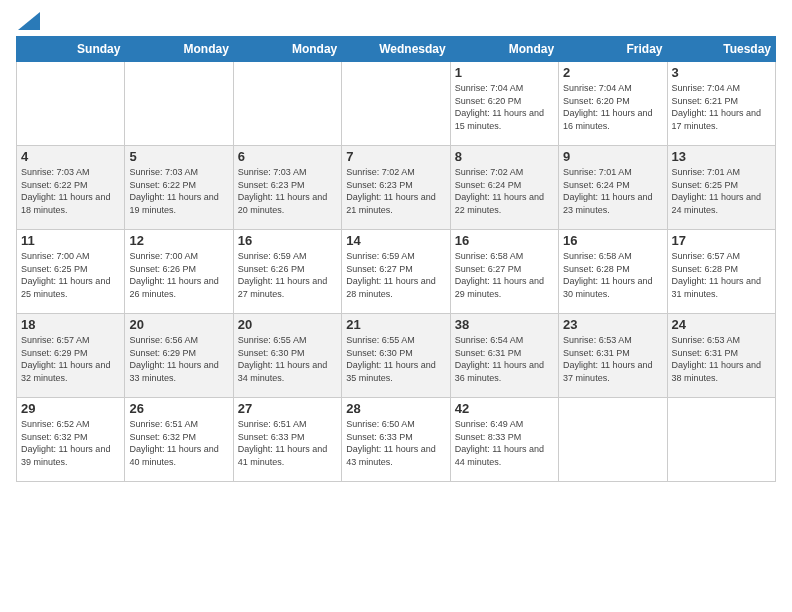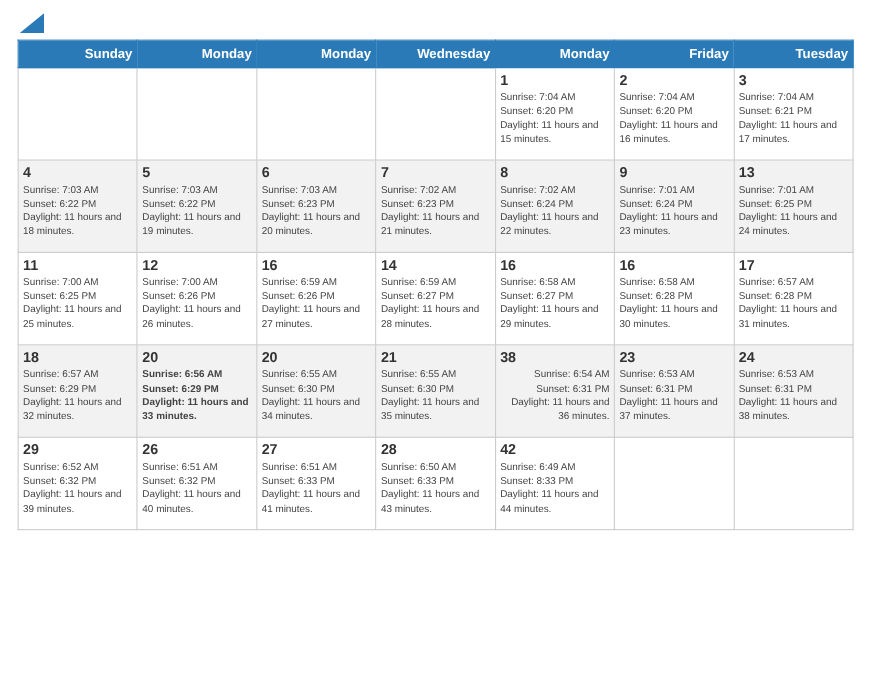--- a/index.html
+++ b/index.html
@@ -241,39 +241,39 @@
         </tr>
         <tr>
           <td>
             <span class="day-number">18</span>
             <div class="day-info" style="white-space: pre-line;">Sunrise: 6:57 AM
 Sunset: 6:29 PM
 Daylight: 11 hours and 32 minutes.</div>
           </td>
           <td>
             <span class="day-number">20</span>
-            <div class="day-info" style="white-space: pre-line; font-weight: bold;">Sunrise: 6:56 AM
+            <div class="day-info" style="white-space: pre-line;">Sunrise: 6:56 AM
 Sunset: 6:29 PM
 Daylight: 11 hours and 33 minutes.</div>
           </td>
           <td>
             <span class="day-number">20</span>
             <div class="day-info" style="white-space: pre-line;">Sunrise: 6:55 AM
 Sunset: 6:30 PM
 Daylight: 11 hours and 34 minutes.</div>
           </td>
           <td>
             <span class="day-number">21</span>
             <div class="day-info" style="white-space: pre-line;">Sunrise: 6:55 AM
 Sunset: 6:30 PM
 Daylight: 11 hours and 35 minutes.</div>
           </td>
           <td>
             <span class="day-number">38</span>
-            <div class="day-info" style="white-space: pre-line; text-align: right;">Sunrise: 6:54 AM
+            <div class="day-info" style="white-space: pre-line;">Sunrise: 6:54 AM
 Sunset: 6:31 PM
 Daylight: 11 hours and 36 minutes.</div>
           </td>
           <td>
             <span class="day-number">23</span>
             <div class="day-info" style="white-space: pre-line;">Sunrise: 6:53 AM
 Sunset: 6:31 PM
 Daylight: 11 hours and 37 minutes.</div>
           </td>
           <td>

